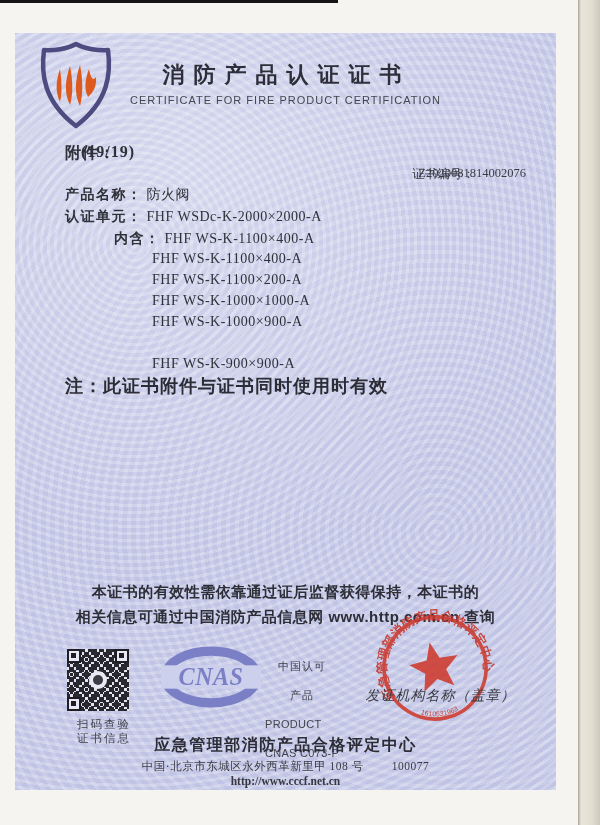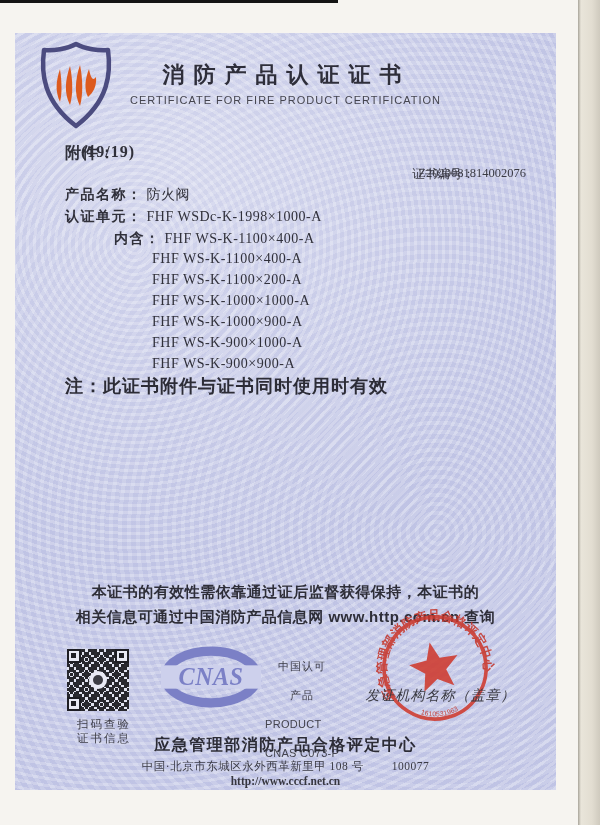--- a/index.html
+++ b/index.html
@@ -108,29 +108,28 @@
 
   <div class="title">消防产品认证证书</div>
   <div class="subtitle">CERTIFICATE FOR FIRE PRODUCT CERTIFICATION</div>
 
   <div class="attachment"><span class="lbl">附件：</span><span class="val">(19/19)</span></div>
 
   <div class="certno"><span>证书编号：</span><span class="val">Z2020081814002076</span></div>
 
   <div class="frow row-product"><span class="lbl">产品名称：</span><span class="val">防火阀</span></div>
 
-  <div class="frow row-unit"><span class="lbl">认证单元：</span><span class="val">FHF WSDc-K-1998×1000-A</span></div>
+  <div class="frow row-unit"><span class="lbl">认证单元：</span><span class="val">FHF WSDc-K-2000×2000-A</span></div>
 
   <div class="frow row-contains"><span class="lbl">内含：</span><span class="val">FHF WS-K-1100×400-A</span></div>
 
   <div class="model m1">FHF WS-K-1100×400-A</div>
   <div class="model m2">FHF WS-K-1100×200-A</div>
   <div class="model m3">FHF WS-K-1000×1000-A</div>
   <div class="model m4">FHF WS-K-1000×900-A</div>
-  <div class="model m5">FHF WS-K-900×1000-A</div>
   <div class="model m6">FHF WS-K-900×900-A</div>
 
   <div class="note">注：此证书附件与证书同时使用时有效</div>
 
   <div class="stmt stmt1">本证书的有效性需依靠通过证后监督获得保持，本证书的</div>
   <div class="stmt stmt2">相关信息可通过中国消防产品信息网 www.http.com.cn 查询</div>
 
   <div class="qr-block">
     <div class="qr">
       <div class="finder f-tl"></div>

